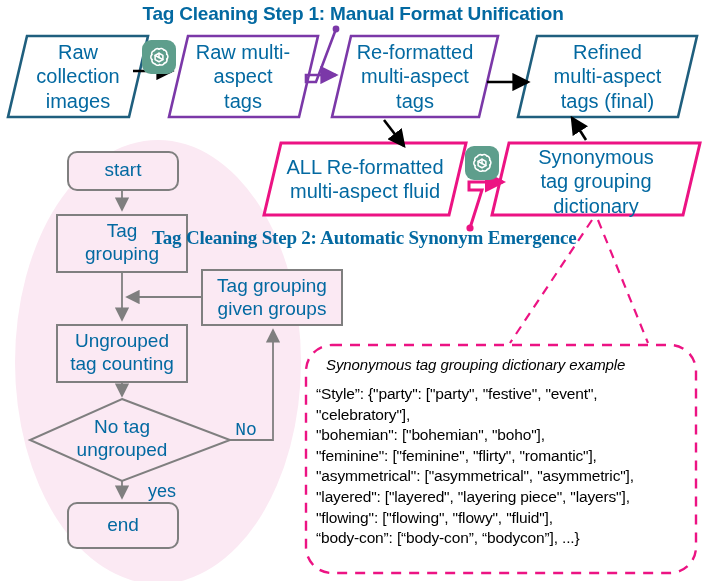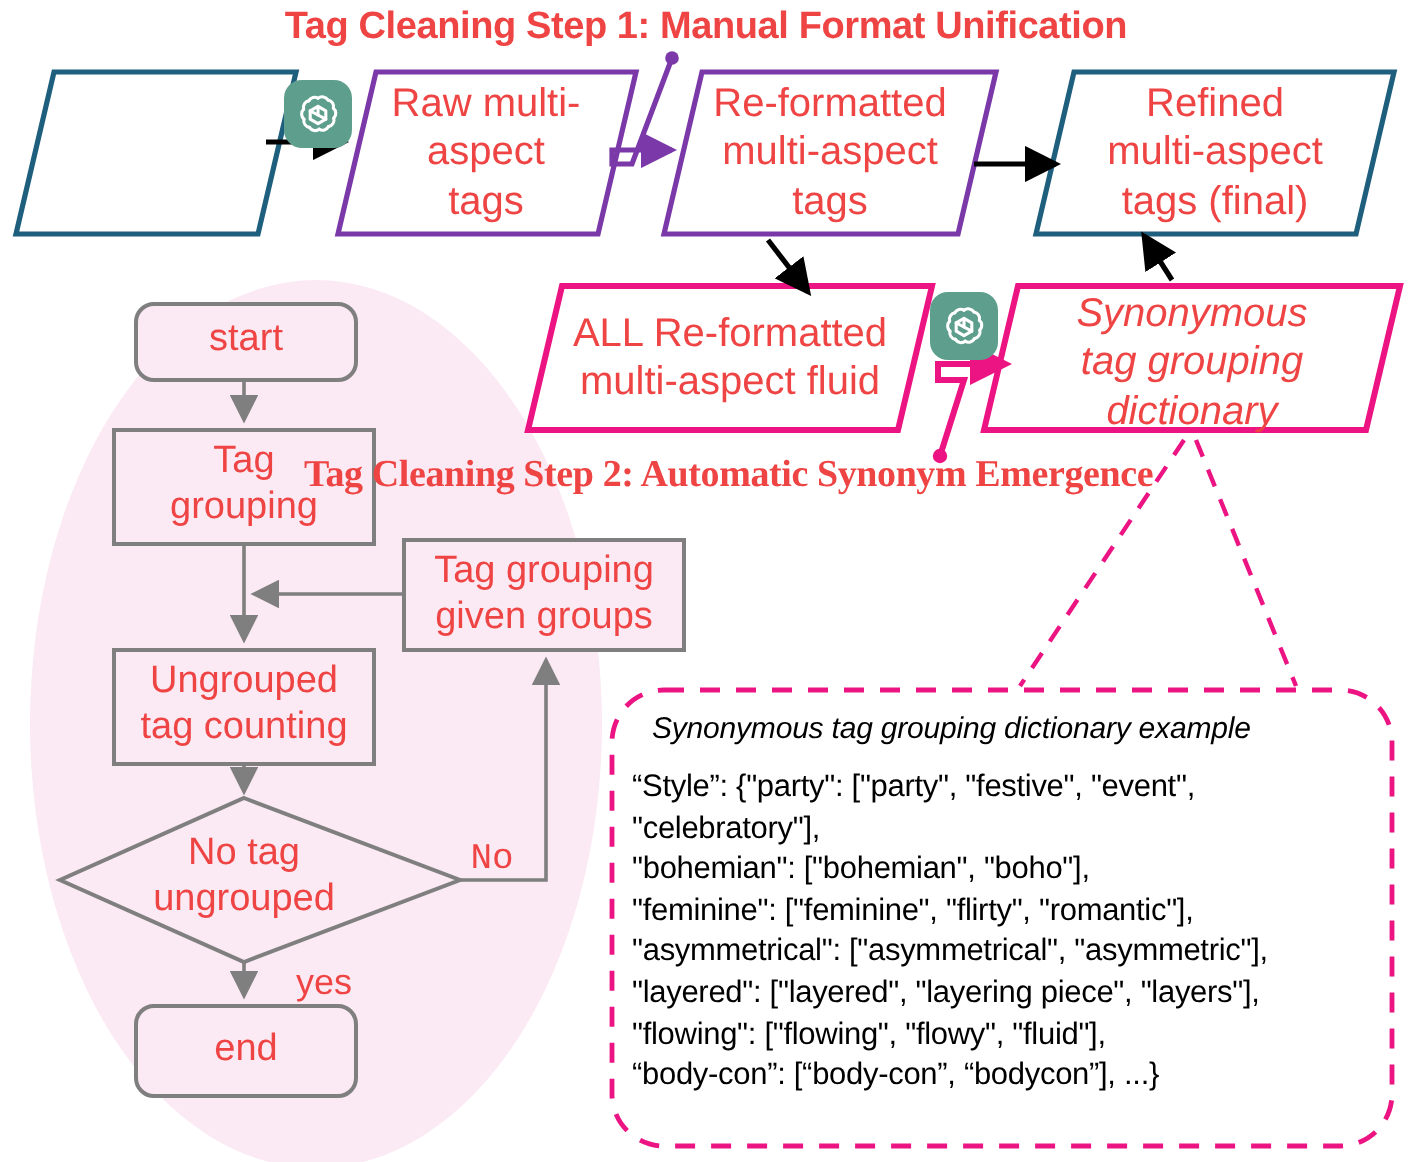--- a/index.html
+++ b/index.html
@@ -25,21 +25,21 @@
     width: 706px;
     height: 581px;
   }
   #bg-svg { z-index: 1; }
   #fg-svg { z-index: 2; pointer-events: none; }
 
   .lbl {
     position: absolute;
     z-index: 3;
     text-align: center;
-    color: #ef4444;
+    color: #0369a1;
     line-height: 1.12;
     white-space: pre-line;
   }
   .title-txt {
     font-weight: bold;
     font-size: 19px;
     letter-spacing: -0.2px;
     line-height: 1.1;
   }
   .box-txt {
@@ -163,37 +163,40 @@
     <line x1="122" y1="481" x2="122" y2="498" stroke="#7f7f7f" stroke-width="1.8" marker-end="url(#ah-gray)"></line>
 
     <line x1="592" y1="220" x2="510" y2="343" stroke="#ec1383" stroke-width="2.2" stroke-dasharray="9 7"></line>
     <line x1="598" y1="220" x2="648" y2="343" stroke="#ec1383" stroke-width="2.2" stroke-dasharray="9 7"></line>
   </svg>
 
   <div class="lbl title-txt" style="left:118px; top:4px; width:470px;">Tag Cleaning Step 1: Manual Format Unification</div>
 
   <div class="lbl title-txt" style="left:152px; top:228px; width:500px; text-align:left;font-family:Liberation Serif, serif;">Tag Cleaning Step 2: Automatic Synonym Emergence</div>
 
+  <div class="lbl box-txt" style="left:18px; top:40px; width:120px;">Raw
+collection
+images</div>
 
   <div class="lbl box-txt" style="left:178px; top:40px; width:130px;">Raw multi-
 aspect
 tags</div>
 
   <div class="lbl box-txt" style="left:341px; top:40px; width:148px;">Re-formatted
 multi-aspect
 tags</div>
 
   <div class="lbl box-txt" style="left:527px; top:40px; width:161px;">Refined
 multi-aspect
 tags (final)</div>
 
   <div class="lbl box-txt" style="left:272px; top:155px; width:186px;">ALL Re-formatted
 multi-aspect fluid</div>
 
-  <div class="lbl box-txt" style="left:500px; top:145px; width:192px;font-style:italic;">Synonymous
+  <div class="lbl box-txt" style="left:500px; top:145px; width:192px;">Synonymous
 tag grouping
 dictionary</div>
 
   <div class="lbl flow-txt" style="left:68px; top:159px; width:110px;">start</div>
 
   <div class="lbl flow-txt" style="left:57px; top:220px; width:130px;">Tag
 grouping</div>
 
   <div class="lbl flow-txt" style="left:202px; top:275px; width:140px;">Tag grouping
 given groups</div>

